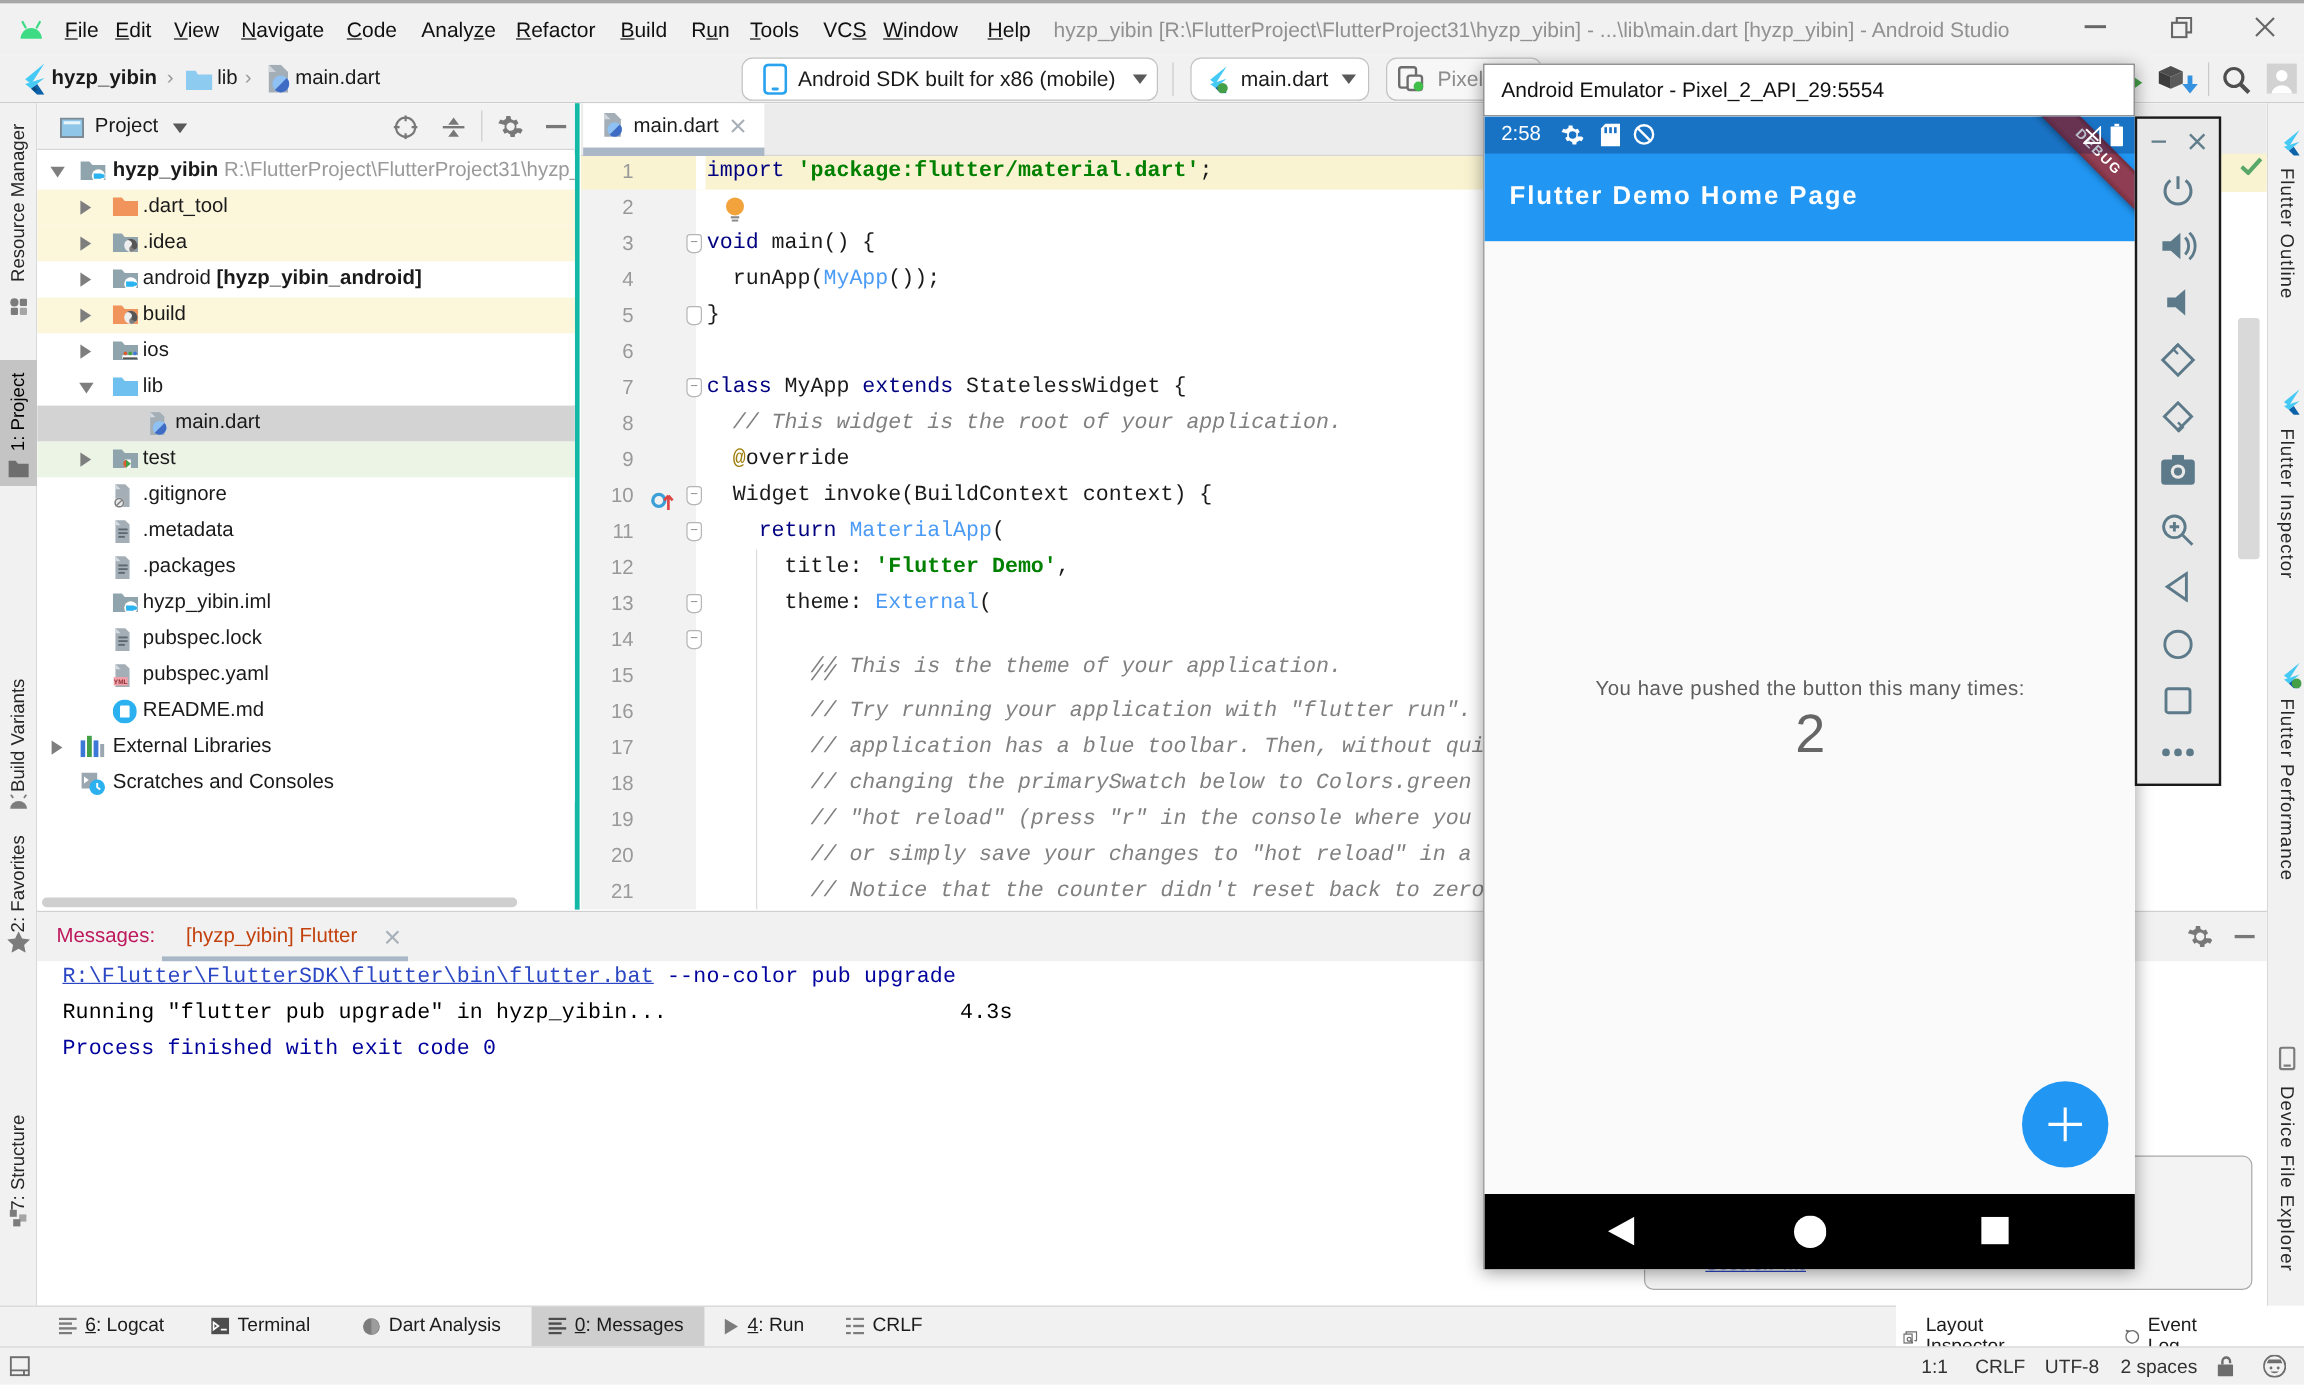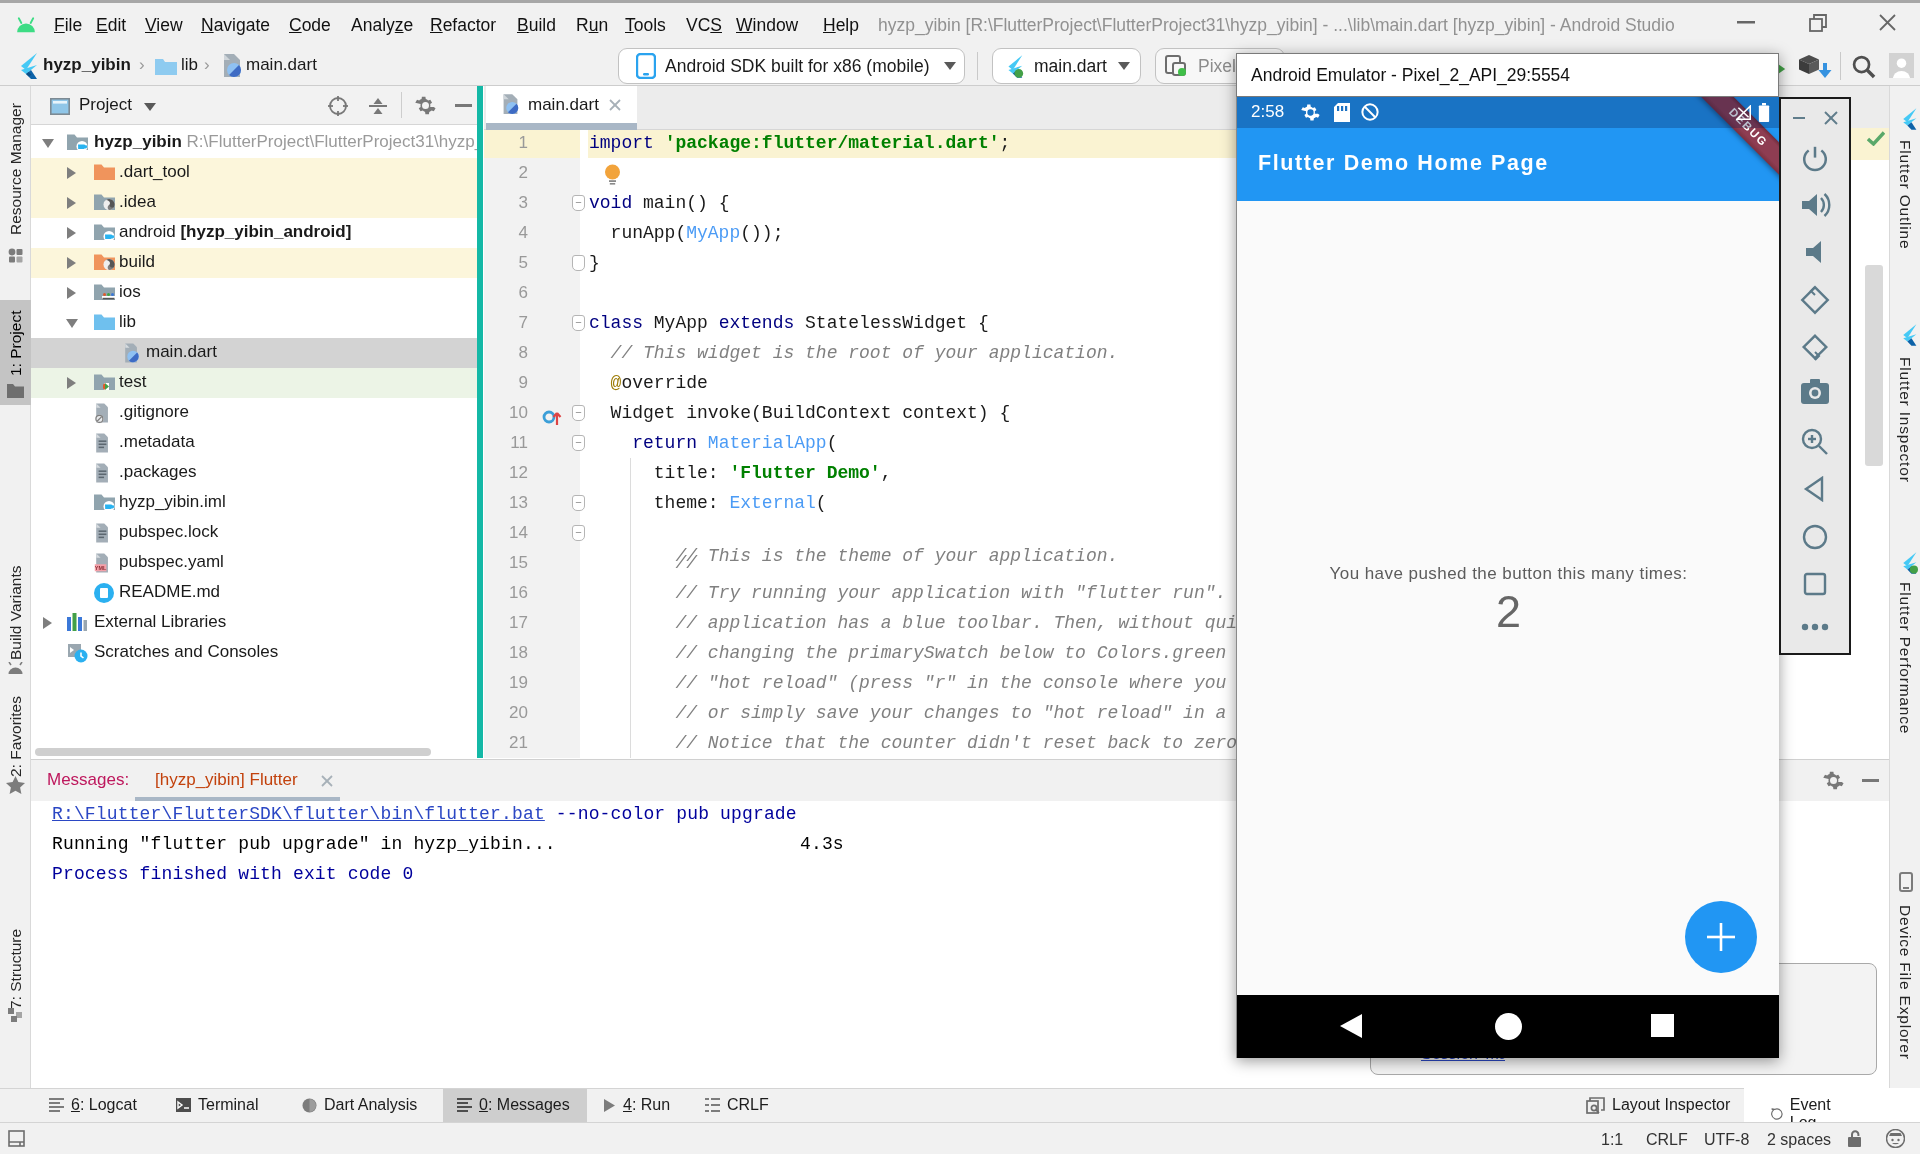--- a/index.html
+++ b/index.html
@@ -14,21 +14,21 @@
 #toolbar{left:0;top:46px;width:1920px;height:40px;background:#f1f1f1;border-bottom:1px solid #cdcdcd}
 .crumb{position:absolute;top:9px;font-size:17px;color:#1a1a1a}
 .combo{position:absolute;top:2px;height:36px;background:#fff;border:1px solid #c2c2c2;border-radius:9px;display:flex;align-items:center}
 .sepv{position:absolute;top:6px;width:1px;height:28px;background:#c9c9c9}
 
 #lstripe{left:0;top:86px;width:31px;height:1002px;background:#f1f1f1;border-right:1px solid #d9d9d9}
 #rstripe{left:1889px;top:86px;width:31px;height:1002px;background:#f1f1f1;border-left:1px solid #d9d9d9}
 .vlabL{position:absolute;transform:rotate(-90deg);transform-origin:0 0;font-size:15.5px;color:#262626;white-space:nowrap}
 .vlabR{position:absolute;transform:rotate(90deg);transform-origin:0 0;font-size:15.5px;color:#262626;white-space:nowrap;letter-spacing:0.8px}
 
-#project{left:31px;top:86px;width:452px;height:672px;background:#fff;border-right:6px solid #14b8a6;overflow:hidden}
+#project{left:31px;top:86px;width:452px;height:672px;background:#fff;border-right:4px solid #14b8a6;overflow:hidden}
 #projhead{position:absolute;left:0;top:0;width:100%;height:39px;background:#f2f2f2;border-bottom:1px solid #d6d6d6}
 .trow{position:absolute;left:0;width:452px;height:30px;display:flex;align-items:center;font-size:17px;white-space:nowrap}
 .ticon{position:absolute;top:5px}
 .arrow{width:0;height:0;position:absolute}
 .arR{border-left:9px solid #7e7e7e;border-top:6px solid transparent;border-bottom:6px solid transparent}
 .arD{border-top:9px solid #7e7e7e;border-left:6px solid transparent;border-right:6px solid transparent}
 
 #editor{left:484px;top:86px;width:1405px;height:672px;background:#fff;overflow:hidden}
 #tabstrip{position:absolute;left:0;top:0;width:100%;height:44px;background:#ececec;border-bottom:1px solid #d6d6d6}
 #tab1{position:absolute;left:2px;top:0;width:151px;height:37px;background:#fff;display:flex;align-items:center;font-size:17px}
@@ -42,21 +42,21 @@
 .kw{color:#000080;font-weight:normal}
 .str{color:#008000;font-weight:bold}
 .cls{color:#4b9bf5}
 .ann{color:#9e7d0a}
 .fold{position:absolute;left:88px;width:13px;height:16px;background:#fff;border:1px solid #b5b5b5;border-radius:3px 3px 5px 5px;color:#8a8a8a;font-size:11px;line-height:13px;text-align:center}
 
 #messages{left:31px;top:759px;width:1858px;height:329px;background:#fff;border-top:1px solid #d0d0d0}
 #msghead{position:absolute;left:0;top:0;width:100%;height:41px;background:#f1f1f1}
 .conline{position:absolute;font-family:"Liberation Mono",monospace;font-size:18px;letter-spacing:.15px;white-space:pre}
 
-#toolwinbar{left:0;top:1088px;width:1744px;height:34px;background:#f1f1f1;border-top:1px solid #d4d4d4}
+#toolwinbar{left:0;top:1088px;width:1580px;height:34px;background:#f1f1f1;border-top:1px solid #d4d4d4}
 .twb{position:absolute;top:7px;font-size:16px;color:#1c1c1c;display:flex;align-items:center;gap:7px}
 #statusbar{left:0;top:1122px;width:1920px;height:32px;background:#f1f1f1;border-top:1px solid #d4d4d4}
 .stx{position:absolute;top:8px;font-size:16px;color:#333}
 
 #balloon{left:1370px;top:963px;width:507px;height:112px;background:#f3f3f3;border:1px solid #a9a9a9;border-radius:8px}
 #emu{left:1236px;top:53px;width:543px;height:1005px;box-shadow:0 3px 14px rgba(0,0,0,.4)}
 #emutitle{position:absolute;left:0;top:0;width:543px;height:44px;background:#fff;border:1px solid #7a7a7a;font-size:17.5px;color:#111;line-height:42px;padding-left:14px}
 #phone{position:absolute;left:0;top:44px;width:543px;height:961px;background:#fafafa;overflow:hidden;border-left:1px solid #8a8a8a}
 #pstatus{position:absolute;left:0;top:0;width:543px;height:31px;background:transparent;color:#fff}
 #pappbar{position:absolute;left:0;top:31px;width:543px;height:73px;background:transparent}

